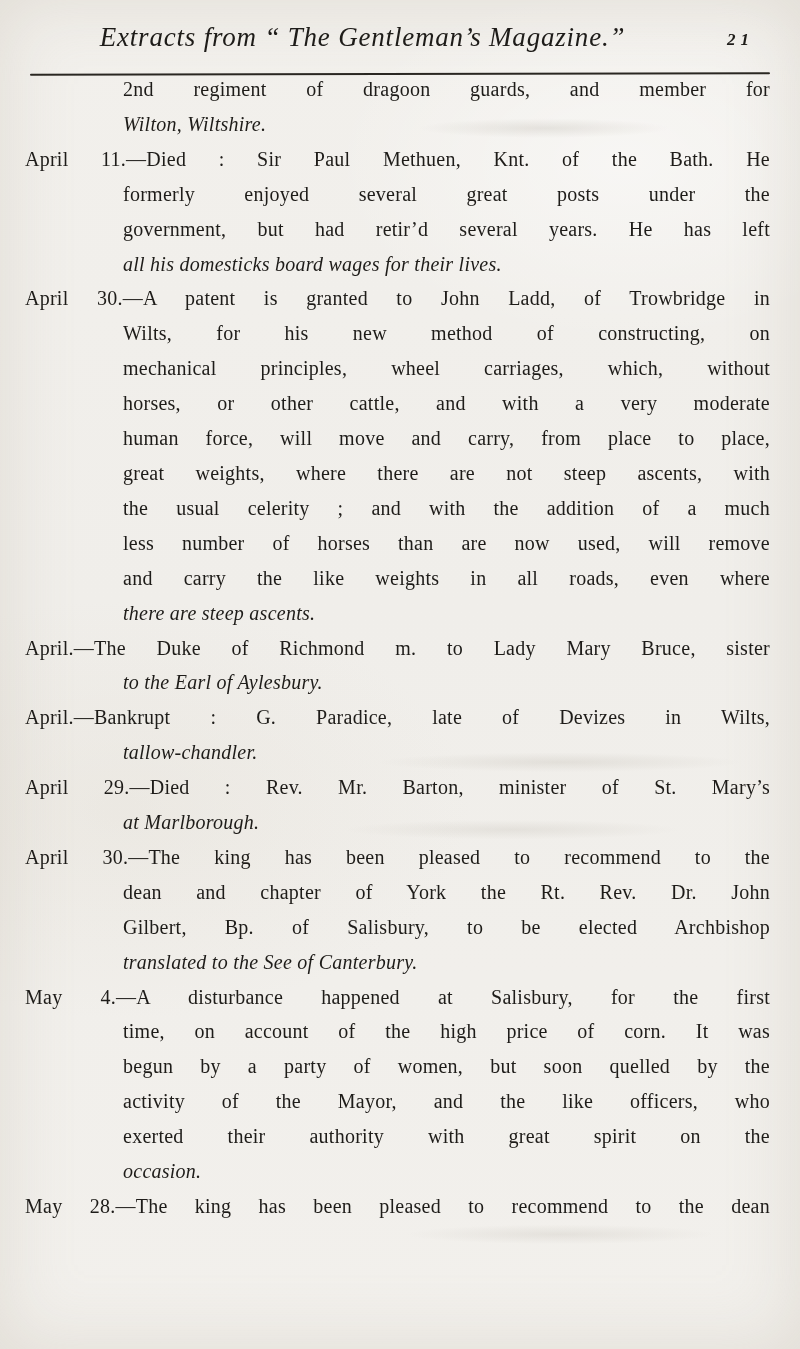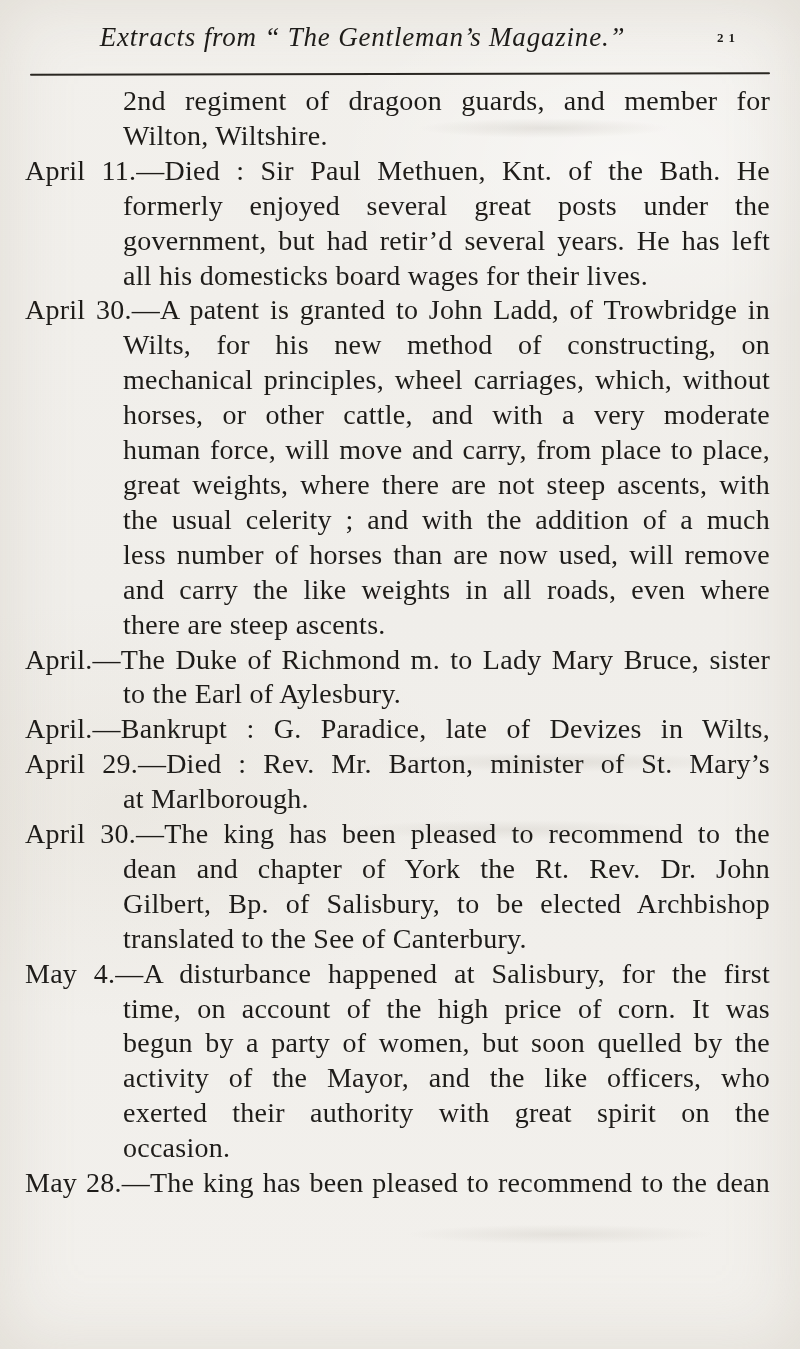--- a/index.html
+++ b/index.html
@@ -44,59 +44,61 @@
   .running-title {
     text-align: center;
     font-style: italic;
     font-size: 27px;
     letter-spacing: 0.8px;
     white-space: nowrap;
     padding-right: 70px; 
   }
   .page-number {
     position: absolute;
-    right: 30px;
+    right: 16px;
     top: 8px;
-    font-size: 13px;
+    font-size: 17px;
     font-weight: bold;
     letter-spacing: 5px;
     font-family: "Liberation Serif", "DejaVu Serif", serif;
+    font-style: italic;
   }
   .rule {
     position: absolute;
     top: 73px;
     left: 30px;
     width: 740px;
     height: 2px;
     background: #2a2722;
     transform: rotate(-0.12deg);
     border-radius: 1px;
   }
 
   .body {
     position: absolute;
-    top: 84px;
+    top: 72px;
     left: 25px;
     width: 745px;
-    font-size: 28px;
+    font-size: 20px;
     line-height: 34.9px;
     letter-spacing: 0.25px;
   }
   .entry {
     padding-left: 98px; 
   }
   .line {
     text-align: justify;
     text-align-last: justify;
   }
   .line.first {
     margin-left: -98px; 
   }
   .line.last {
     text-align-last: left;
+    font-style: italic;
   }
   .month {
   }
 </style>
 </head>
 <body>
 
 <div class="page">
 
   <div class="header">
@@ -128,20 +130,21 @@
         <div class="line">less number of horses than are now used, will remove</div>
         <div class="line">and carry the like weights in all roads, even where</div>
         <div class="line last">there are steep ascents.</div>
       </div>
       <div class="entry">
         <div class="line first"><span class="month">April</span>.—The Duke of Richmond m. to Lady Mary Bruce, sister</div>
         <div class="line last">to the Earl of Aylesbury.</div>
       </div>
       <div class="entry">
         <div class="line first"><span class="month">April</span>.—Bankrupt : G. Paradice, late of Devizes in Wilts,</div>
+        <div class="line last">tallow-chandler.</div>
       </div>
       <div class="entry">
         <div class="line first"><span class="month">April</span> 29.—Died : Rev. Mr. Barton, minister of St. Mary’s</div>
         <div class="line last">at Marlborough.</div>
       </div>
       <div class="entry">
         <div class="line first"><span class="month">April</span> 30.—The king has been pleased to recommend to the</div>
         <div class="line">dean and chapter of York the Rt. Rev. Dr. John</div>
         <div class="line">Gilbert, Bp. of Salisbury, to be elected Archbishop</div>
         <div class="line last">translated to the See of Canterbury.</div>

